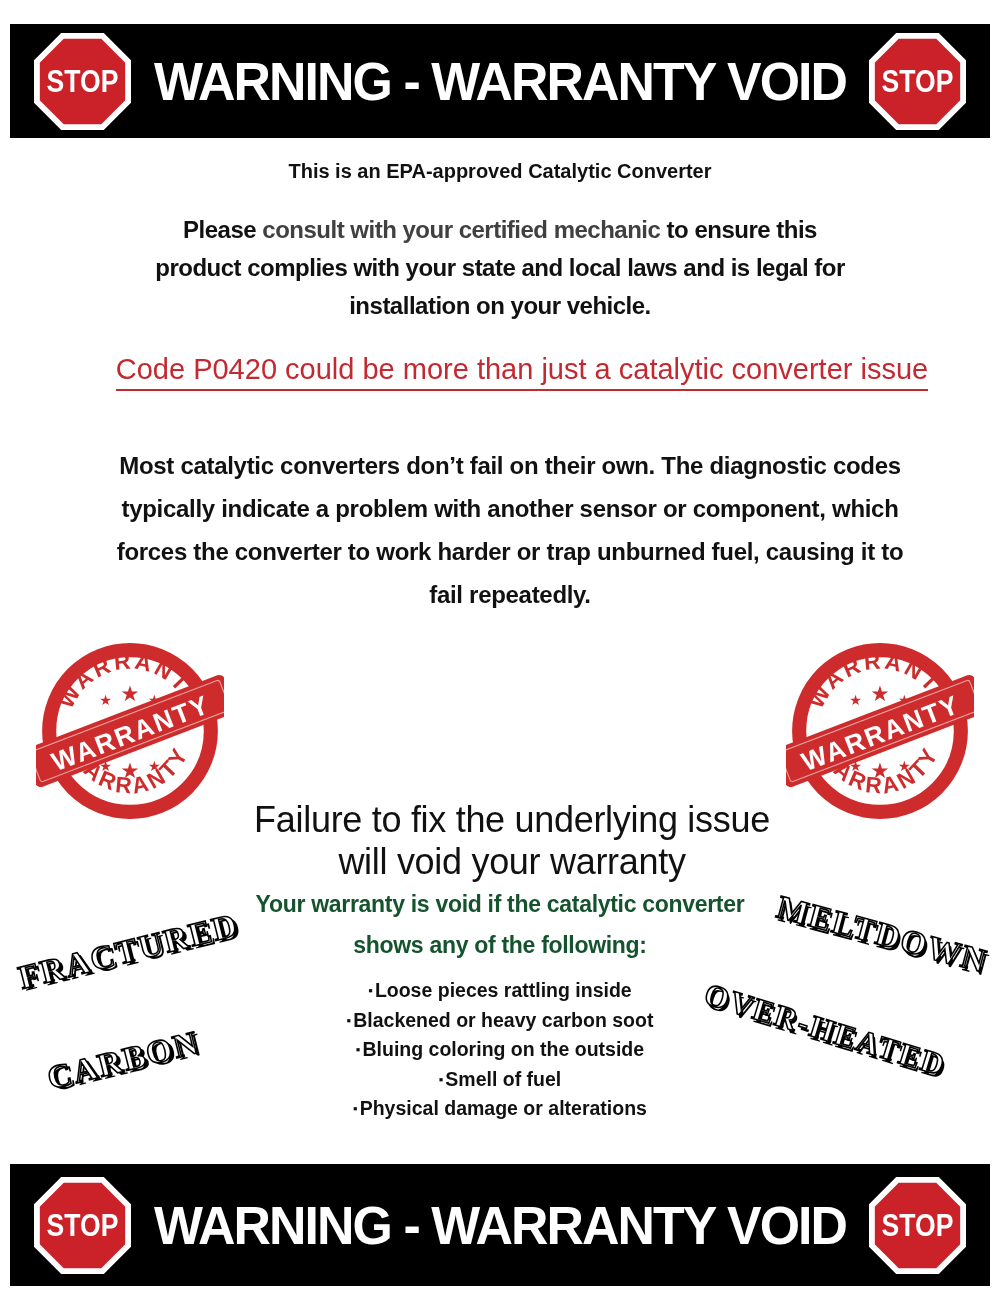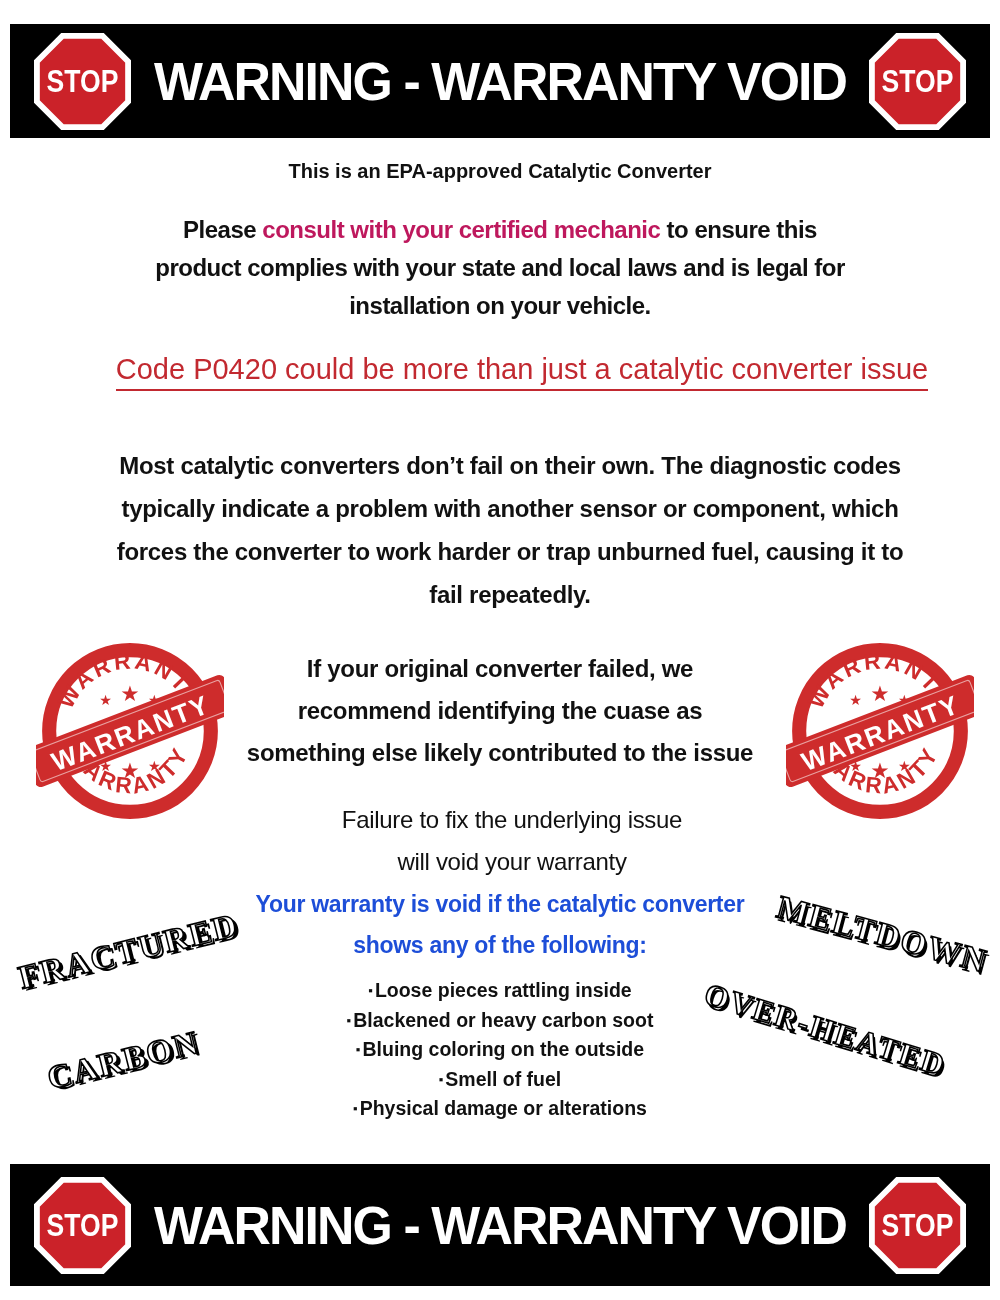--- a/index.html
+++ b/index.html
@@ -16,21 +16,21 @@
   .stop-svg{width:97px;height:97px;flex:0 0 auto;}
 
   
   .cblock{position:absolute;left:0;right:0;text-align:center;color:#111111;}
   #epa-line{top:160px;font-size:20px;font-weight:bold;}
   #consult-block{top:211px;font-size:24px;font-weight:bold;line-height:38px;letter-spacing:-0.5px;}
   #code-heading{top:353px;font-size:29px;padding-left:44px;}
   #code-heading span{display:inline-block;border-bottom:2px solid currentColor;padding-bottom:3px;}
   #diagnosis{top:444px;font-size:24px;font-weight:bold;line-height:43px;letter-spacing:-0.3px;padding-left:20px;}
   #recommendation{top:648px;font-size:24px;font-weight:bold;line-height:42px;letter-spacing:-0.3px;}
-  #failure{top:799px;font-size:24px;font-weight:400;line-height:42px;letter-spacing:-0.3px;padding-left:24px;}
+  #failure{top:799px;font-size:36px;font-weight:400;line-height:42px;letter-spacing:-0.3px;padding-left:24px;}
   #void-heading{top:884px;font-size:23px;font-weight:bold;line-height:41px;letter-spacing:-0.3px;}
   #symptoms{top:976px;font-size:19.5px;font-weight:bold;line-height:29.6px;}
   #symptoms .bullet{font-size:13px;vertical-align:2px;margin-right:2px;}
 
   
   .stamp{position:absolute;width:188px;height:188px;}
   #stamp-left{left:36px;top:637px;}
   #stamp-right{left:786px;top:637px;}
 
   
@@ -55,21 +55,21 @@
     <div class="banner-title">WARNING - WARRANTY VOID</div>
     <svg class="stop-svg" viewBox="0 0 100 100">
       <polygon points="29.3,3 70.7,3 97,29.3 97,70.7 70.7,97 29.3,97 3,70.7 3,29.3" fill="#cb2229" stroke="#ffffff" stroke-width="6"></polygon>
       <text x="50" y="61" text-anchor="middle" fill="#ffffff" font-size="32" font-weight="bold" textLength="74" lengthAdjust="spacingAndGlyphs">STOP</text>
     </svg>
   </div>
 
   <div class="cblock" id="epa-line">This is an EPA-approved Catalytic Converter</div>
 
   <div class="cblock" id="consult-block">
-    <div><span>Please </span><span style="color:#be185d">consult with your certified mechanic</span><span> to ensure this</span></div>
+    <div><span>Please </span><span style="color:#404040">consult with your certified mechanic</span><span> to ensure this</span></div>
     <div>product complies with your state and local laws and is legal for</div>
     <div>installation on your vehicle.</div>
   </div>
 
   <div class="cblock" id="code-heading" style="color:#c22930">
     <span>Code P0420 could be more than just a catalytic converter issue</span>
   </div>
 
   <div class="cblock" id="diagnosis">
     <div>Most catalytic converters don’t fail on their own. The diagnostic codes</div>
@@ -121,32 +121,27 @@
     <text x="74" y="143" text-anchor="middle" font-size="15" fill="#ce2c2c">★</text>
     <text x="100" y="150" text-anchor="middle" font-size="23" fill="#ce2c2c">★</text>
     <text x="126" y="143" text-anchor="middle" font-size="15" fill="#ce2c2c">★</text>
     <g transform="rotate(-21 100 100)">
       <rect x="-14" y="78" width="228" height="44" rx="6" fill="#ce2c2c"></rect>
       <rect x="-8" y="83" width="216" height="34" rx="3" fill="none" stroke="#ffffff" stroke-width="1.2" opacity="0.55"></rect>
       <text x="100" y="112" text-anchor="middle" fill="#ffffff" font-size="28" font-weight="bold" letter-spacing="2">WARRANTY</text>
     </g>
   </svg>
 
-  <div class="cblock" id="recommendation">
-    <div>If your original converter failed, we</div>
-    <div>recommend identifying the cuase as</div>
-    <div>something else likely contributed to the issue</div>
-  </div>
 
   <div class="cblock" id="failure">
     <div>Failure to fix the underlying issue</div>
     <div>will void your warranty</div>
   </div>
 
-  <div class="cblock" id="void-heading" style="color:#1d4ed8">
+  <div class="cblock" id="void-heading" style="color:#14532d">
     <div>Your warranty is void if the catalytic converter</div>
     <div>shows any of the following:</div>
   </div>
 
   <div class="cblock" id="symptoms">
     <div><span class="bullet">▪</span><span>Loose pieces rattling inside</span></div>
     <div><span class="bullet">▪</span><span>Blackened or heavy carbon soot</span></div>
     <div><span class="bullet">▪</span><span>Bluing coloring on the outside</span></div>
     <div><span class="bullet">▪</span><span>Smell of fuel</span></div>
     <div><span class="bullet">▪</span><span>Physical damage or alterations</span></div>

